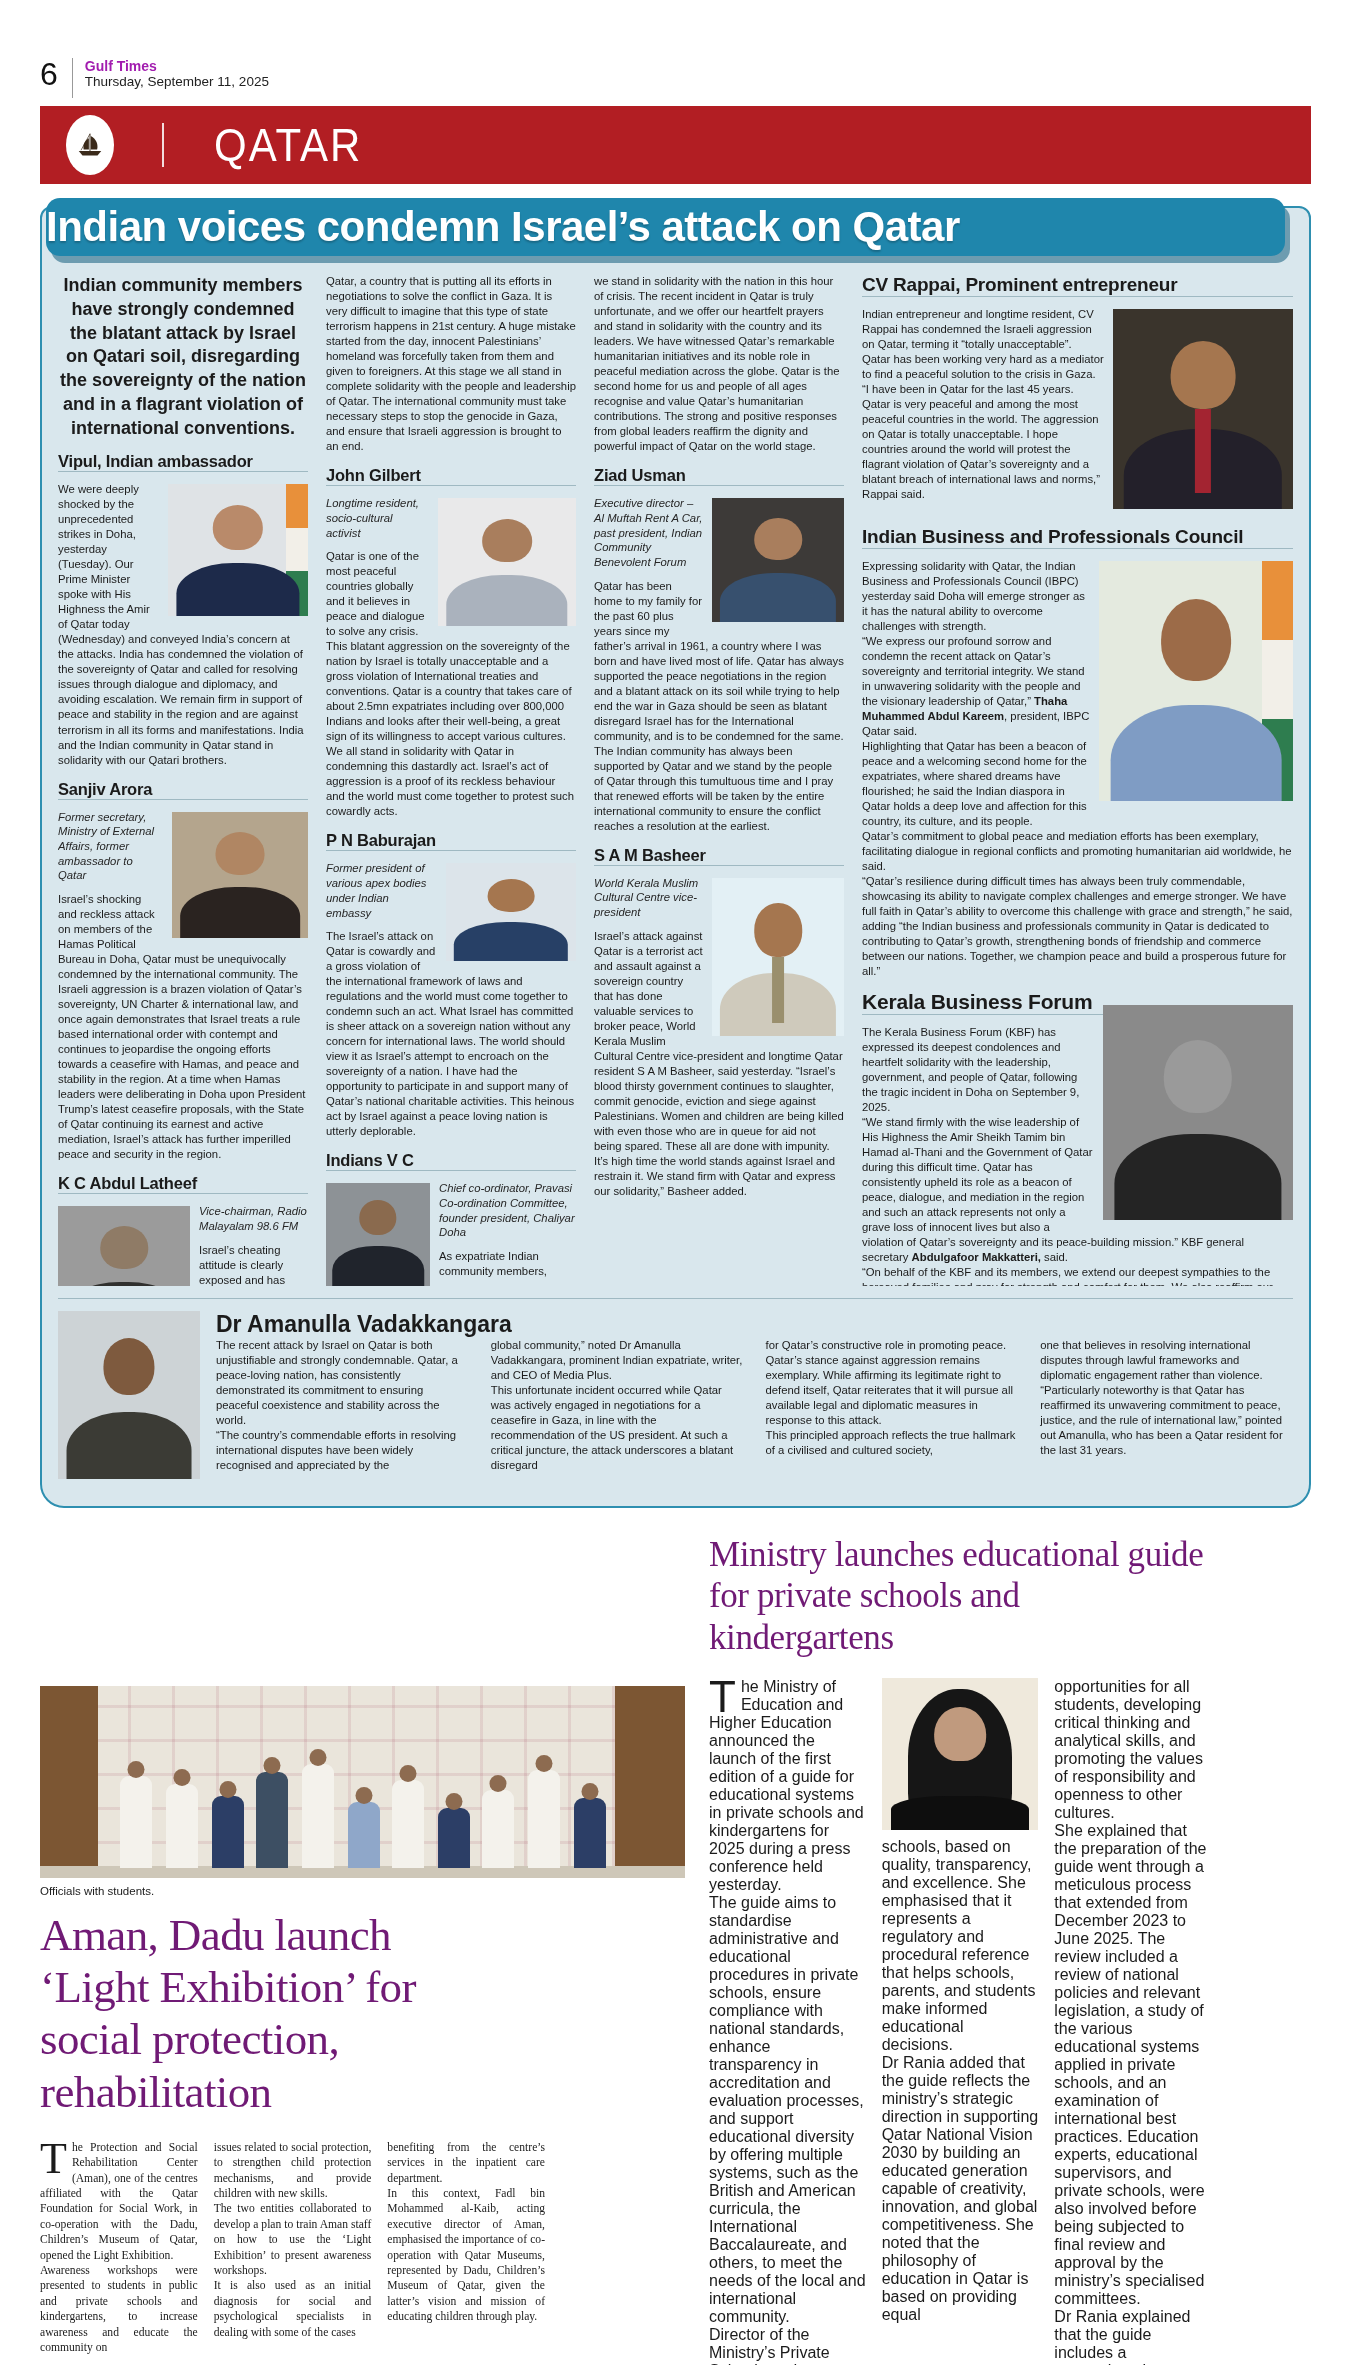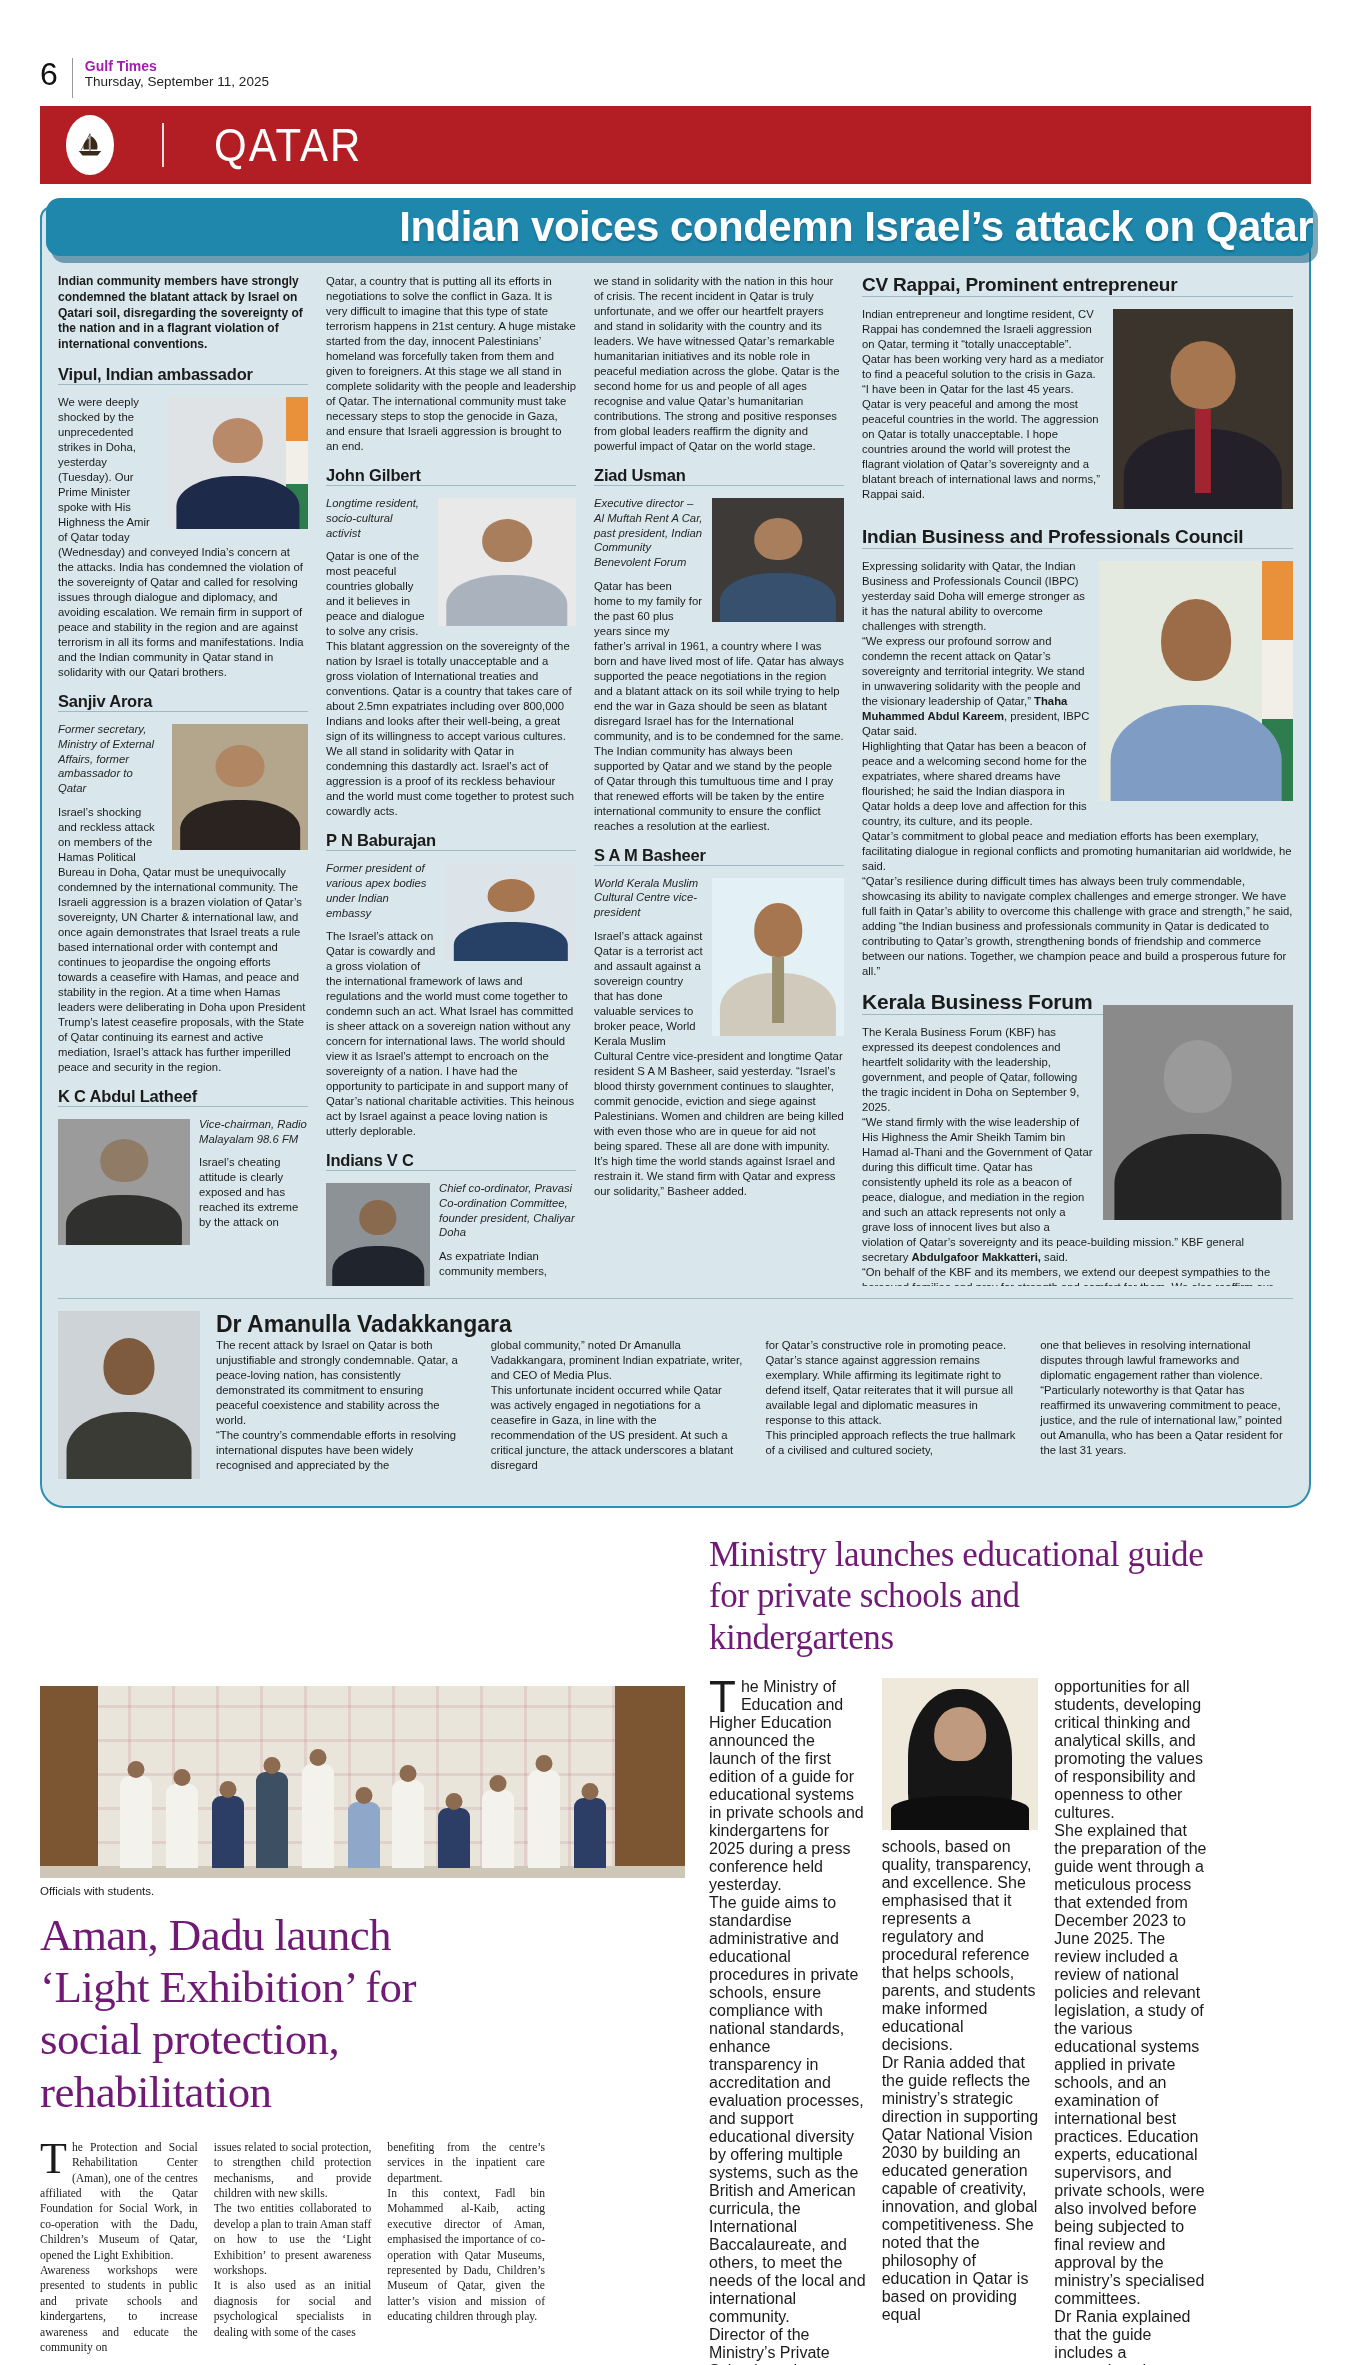--- a/index.html
+++ b/index.html
@@ -15,29 +15,29 @@
   .mast-date { font-size:13.5px; color:#222; line-height:1.25; }
 
   
   .section-banner { display:flex; align-items:center; margin:8px 40px 0 40px; height:78px; background:#b21e23; padding-left:26px;gap:32px; }
   .logo-ellipse { width:48px; height:60px; background:#fff; border-radius:50%; display:flex; align-items:center; justify-content:center; flex:none; }
   .logo-ellipse svg { width:30px; height:30px; }
   .banner-sep { width:2px; height:44px; background:rgba(255,255,255,.85); margin:0 18px 0 16px; }
   .banner-title { color:#fff; font-size:42px; font-weight:400; letter-spacing:2px; transform:scaleY(1.12); transform-origin:left center; }
 
   
-  .headline-banner { position:relative; z-index:3; margin:14px 38px -50px 46px; height:58px; background:#1f86ac; border-radius:14px; display:flex; align-items:center; justify-content:flex-end; box-shadow:5px 7px 0 rgba(20,94,125,.55); }
+  .headline-banner { position:relative; z-index:3; margin:14px 66px -50px 46px; height:58px; background:#1f86ac; border-radius:14px; display:flex; align-items:center; justify-content:flex-start; box-shadow:5px 7px 0 rgba(20,94,125,.55); }
   .headline-banner h1 { color:#fff; font-size:42px; font-weight:700; letter-spacing:-.5px; text-shadow:0 2px 2px rgba(0,0,0,.22); white-space:nowrap; }
   .panel { position:relative; z-index:1; margin:0 40px; background:#d9e7ed; border:2px solid #2e8fb0; border-radius:12px 12px 24px 24px; padding:66px 16px 12px 16px; }
   .cols { display:flex; gap:18px; height:1012px; overflow:hidden; }
   .col { flex:none; }
   .c1,.c2,.c3 { width:250px; }
   .c4 { flex:1; }
 
-  .intro { font-size:12px; font-weight:700; line-height:1.32; margin-bottom:10px; }
+  .intro { font-size:18px; font-weight:700; line-height:1.32; margin-bottom:10px;text-align:center; }
   .profile h2 { font-size:16.5px; font-weight:700; letter-spacing:-.2px; border-bottom:1px solid #9fb9c2; margin:12px 0 10px 0; }
   .c4 .profile h2 { font-size:19px; }
   .c4 .kbf h2 { font-size:21px; line-height:1.06; }
   .role { font-style:italic; font-size:11.3px; line-height:1.3; color:#262626; margin-bottom:9px; white-space:pre-line; }
   .ptext { font-size:11.3px; line-height:1.33; white-space:pre-line; }
   .pbody { overflow:visible; }
   .pbody::after { content:""; display:block; clear:both; }
 
   
   .photo { position:relative; overflow:hidden; background:var(--bg,#cfd8dd); }

